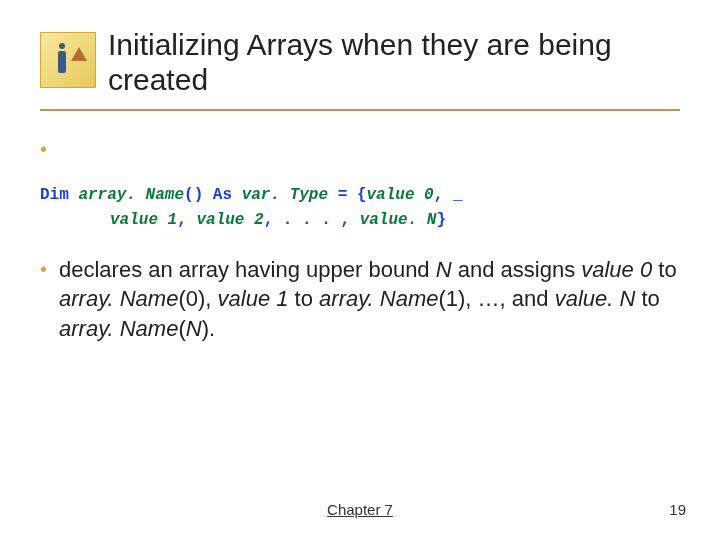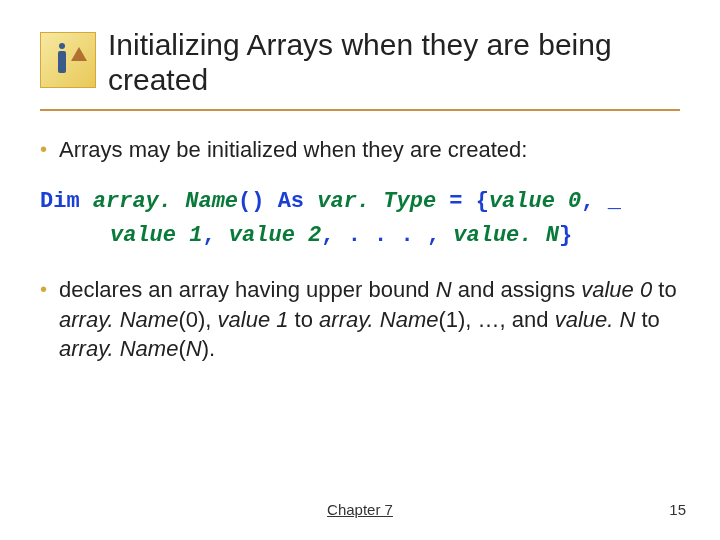--- a/index.html
+++ b/index.html
@@ -80,21 +80,21 @@
     gap: 12px;
     margin-bottom: 20px;
   }
   .bullet {
     color: #d4a93a;
     font-size: 20px;
     line-height: 1.4;
   }
   .code-block {
     font-family: "Courier New", Courier, monospace;
-    font-size: 22px;
+    font-size: 16px;
     font-weight: bold;
     margin: 6px 0 22px 0;
     line-height: 1.55;
   }
   .kw-blue { color: #1a3fd4; }
   .kw-green { color: #0a7a3a; font-style: italic; }
   .code-indent { margin-left: 70px; }
   .desc-text { }
   .italic { font-style: italic; }
   .footer {
@@ -125,21 +125,20 @@
     <div class="icon-arrow"></div>
   </div>
   <div class="title">Initializing Arrays when they are being created</div>
 </div>
 <div class="title-underline"></div>
 
 <div class="content">
 
   <div class="bullet-row">
     <div class="bullet">•</div>
-    <div>Arrays may be initialized when they are created:</div>
   </div>
 
   <div class="code-block">
     <div>
       <span class="kw-blue">Dim </span><span class="kw-green">array. Name</span><span class="kw-blue">() </span><span class="kw-blue">As </span><span class="kw-green">var. Type</span><span class="kw-blue"> = {</span><span class="kw-green">value 0</span><span class="kw-blue">, </span><span class="kw-blue">_</span>
     </div>
     <div class="code-indent">
       <span class="kw-green">value 1</span><span class="kw-blue">, </span><span class="kw-green">value 2</span><span class="kw-blue">, </span><span class="kw-blue">. . . </span><span class="kw-blue">, </span><span class="kw-green">value. N</span><span class="kw-blue">}</span>
     </div>
   </div>
@@ -147,13 +146,13 @@
   <div class="bullet-row">
     <div class="bullet">•</div>
     <div class="desc-text">
       <span>declares an array having upper bound </span><span class="italic">N</span><span> and assigns </span><span class="italic">value 0</span><span> to </span><span class="italic">array. Name</span><span>(0), </span><span class="italic">value 1</span><span> to </span><span class="italic">array. Name</span><span>(1), …, and </span><span class="italic">value. N</span><span> to </span><span class="italic">array. Name</span><span>(</span><span class="italic">N</span><span>).</span>
     </div>
   </div>
 
 </div>
 
 <div class="footer">Chapter 7</div>
-<div class="page-num">15</div>
+<div class="page-num">19</div>
 
 </body></html>

